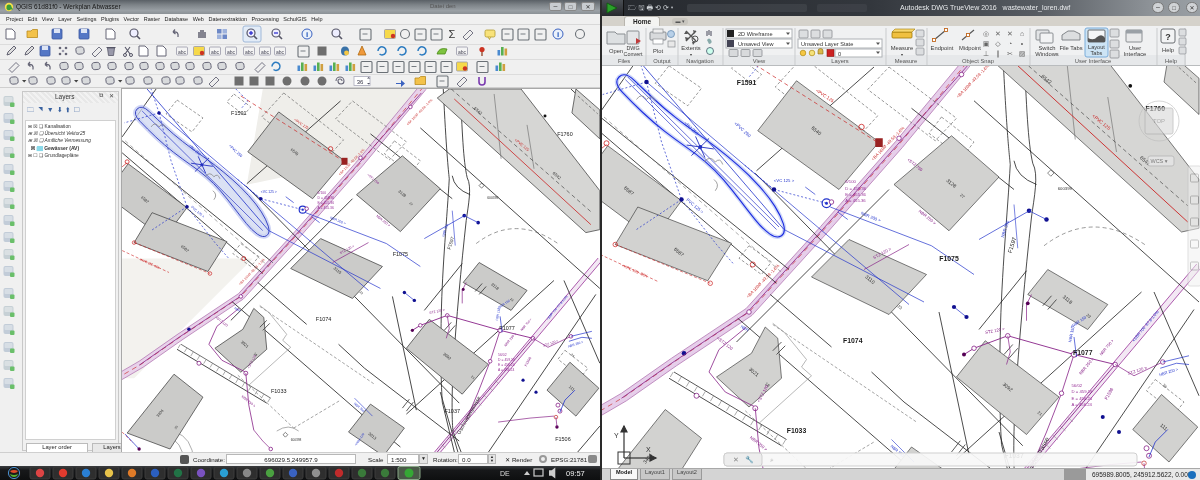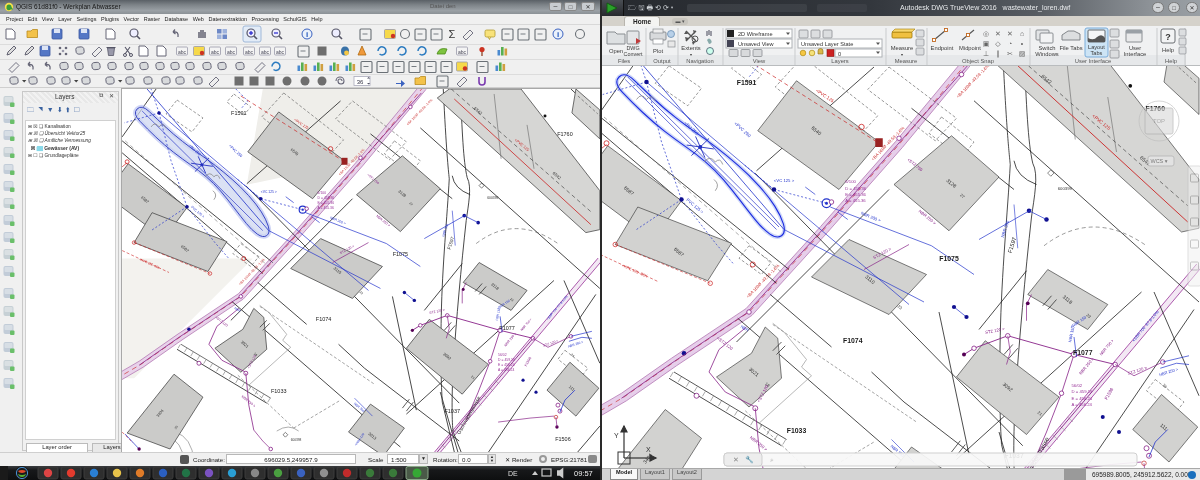--- a/index.html
+++ b/index.html
@@ -565,21 +565,21 @@
     <span class="abs" style="left:419px;top:1px;width:9px;height:10px;background:#e4e4e4;border:1px solid #b8b8b8;font-size:5px;text-align:center">▼</span>
     <span class="abs" style="left:433px;top:3px">Rotation:</span>
     <span class="abs" style="left:458px;top:1px;width:30px;height:10px;background:#fff;border:1px solid #b8b8b8;padding:1px 0 0 3px">0.0</span>
     <span class="abs" style="left:488px;top:1px;width:8px;height:10px;background:#e4e4e4;border:1px solid #b8b8b8;font-size:4px;text-align:center;line-height:4px">▲<br>▼</span>
     <span class="abs" style="left:505px;top:3px">✕ Render</span>
     <span class="abs" style="left:539px;top:2px;width:8px;height:8px;border:2px solid #999;border-radius:50%"></span>
     <span class="abs" style="left:551px;top:3px">EPSG:21781</span>
     <span class="abs" style="left:588px;top:2px;width:9px;height:8px;background:#8a8a8a;border-radius:2px"></span>
   </div>
 
-  <div class="abs" style="left:8px;top:466px;width:600px;height:14px;background:linear-gradient(180deg,#3a3d40 0%,#17181a 30%,#0e0f10 100%)">
+  <div class="abs" style="left:0;top:466px;width:600px;height:14px;background:linear-gradient(180deg,#3a3d40 0%,#17181a 30%,#0e0f10 100%)">
     <svg width="600" height="14" viewBox="0 0 600 14" font-family="Liberation Sans, sans-serif" style="position:absolute;left:0;top:0">
         <circle cx="14" cy="7" r="7" fill="#1a1a1a"></circle>
         <circle cx="14" cy="7" r="5.6" fill="none" stroke="#4a90d0" stroke-width="1"></circle>
         <path d="M10,5 q4,-2 8,0 q-1,2 -4,2 t-4,-2" fill="#e04a2a"></path>
         <path d="M10,8 q4,2 8,0 q-1,3 -4,3 t-4,-3" fill="#58b030"></path>
         <rect x="30" y="1" width="20" height="12" rx="2" fill="#2e2e2e" stroke="#3c3c3c"></rect>
         <circle cx="40" cy="7" r="4.2" fill="#d44"></circle>
         <rect x="53" y="1" width="20" height="12" rx="2" fill="#2e2e2e" stroke="#3c3c3c"></rect>
         <circle cx="63" cy="7" r="4.2" fill="#e33b2e"></circle>
         <rect x="76" y="1" width="20" height="12" rx="2" fill="#2e2e2e" stroke="#3c3c3c"></rect>

